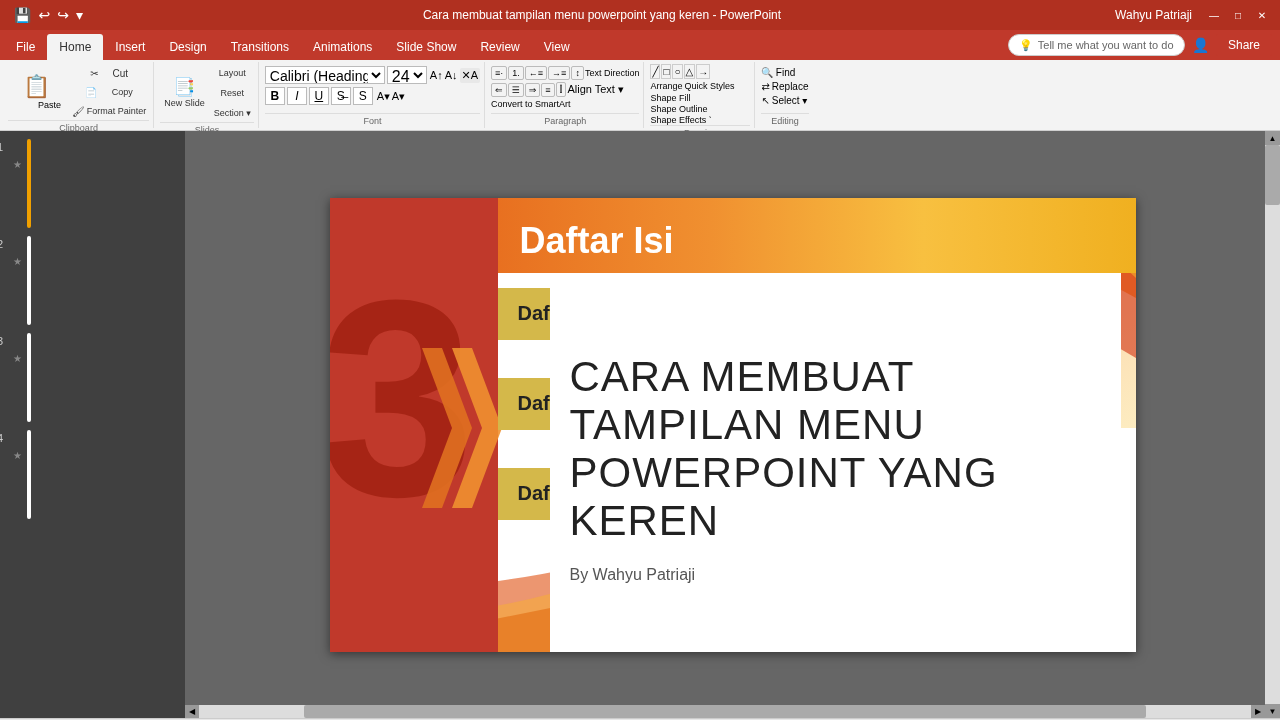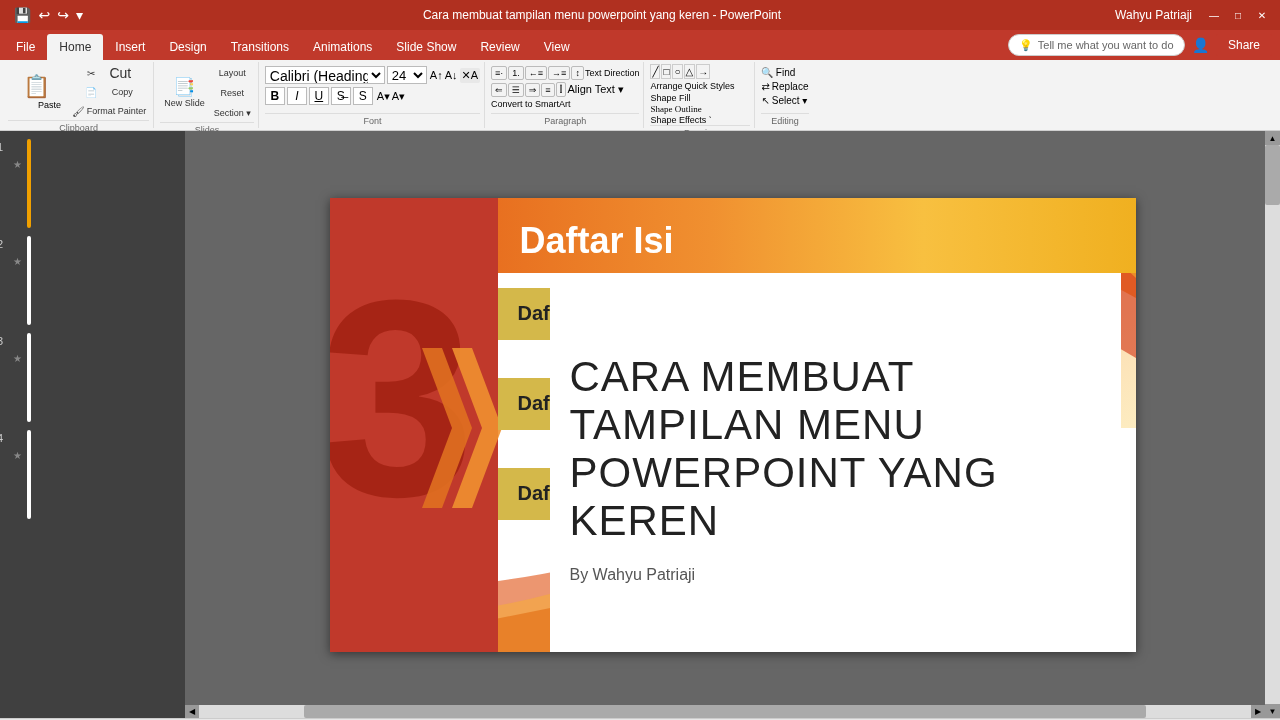--- a/index.html
+++ b/index.html
@@ -156,21 +156,21 @@
     .font-row { display: flex; align-items: center; gap: 2px; margin-bottom: 1px; }
     .font-select {
       height: 18px;
       font-size: 14px;
       border: 1px solid #bbb;
       background: white;
       width: 120px;
     }
     .size-select {
       height: 18px;
-      font-size: 13px;
+      font-size: 16px;
       border: 1px solid #bbb;
       background: white;
       width: 40px;
     }
 
     
     #main {
       display: flex;
       height: 587px;
       background: #666;
@@ -398,21 +398,21 @@
 
   <div id="toolbar">
 
     <div class="ribbon-group">
       <div class="ribbon-content">
         <div class="paste-big">
           <span class="icon">📋</span>
           <span class="label">Paste</span>
         </div>
         <div style="display:flex;flex-direction:column;gap:1px;">
-          <div class="ribbon-btn-small">✂ <span style="font-size:14px;margin-left:14px;">Cut</span></div>
+          <div class="ribbon-btn-small">✂ <span style="font-size:10px;margin-left:14px;">Cut</span></div>
           <div class="ribbon-btn-small">📄 <span style="font-size:9px;margin-left:14px;">Copy</span></div>
           <div class="ribbon-btn-small">🖌 <span style="font-size:9px;margin-left:2px;">Format Painter</span></div>
         </div>
       </div>
       <div class="ribbon-group-label">Clipboard</div>
     </div>
 
     <div class="ribbon-group">
       <div class="ribbon-content">
         <div class="ribbon-btn">
@@ -486,21 +486,21 @@
             <span style="font-size:10px;cursor:pointer;border:1px solid #ccc;padding:1px;">○</span>
             <span style="font-size:10px;cursor:pointer;border:1px solid #ccc;padding:1px;">△</span>
             <span style="font-size:10px;cursor:pointer;border:1px solid #ccc;padding:1px;">→</span>
           </div>
           <div style="display:flex;gap:2px;font-size:9px;">
             <span style="cursor:pointer;">Arrange</span>
             <span style="cursor:pointer;">Quick Styles</span>
           </div>
           <div style="display:flex;flex-direction:column;gap:1px;font-size:9px;">
             <span style="cursor:pointer;">Shape Fill</span>
-            <span style="cursor:pointer;font-family:Liberation Serif, serif;">Shape Outline</span>
+            <span style="cursor:pointer;">Shape Outline</span>
             <span style="cursor:pointer;">Shape Effects `</span>
           </div>
         </div>
       </div>
       <div class="ribbon-group-label">Drawing</div>
     </div>
 
     <div class="ribbon-group">
       <div style="display:flex;flex-direction:column;gap:3px;padding-top:3px;">
         <div style="display:flex;align-items:center;gap:2px;font-size:10px;cursor:pointer;">

